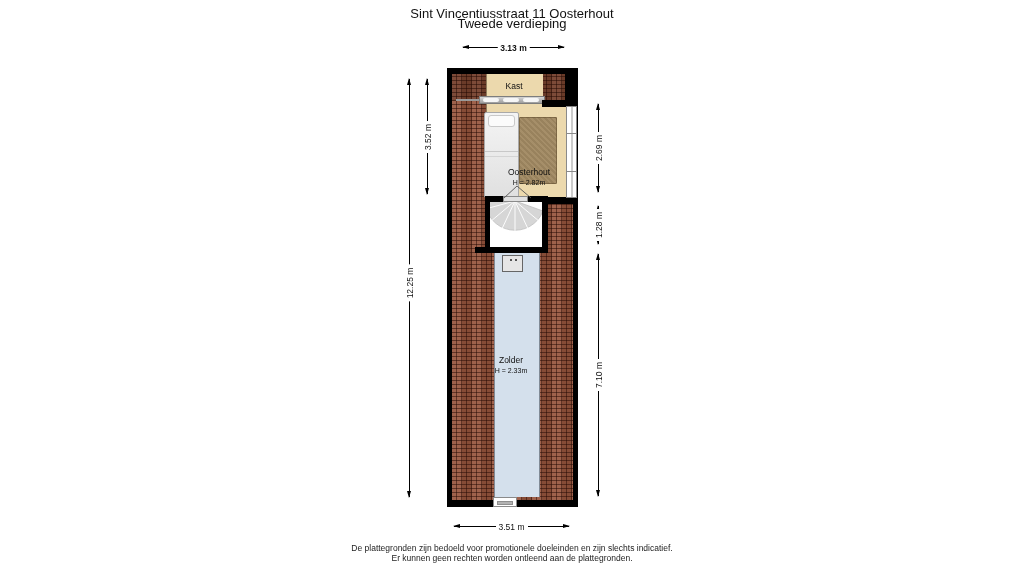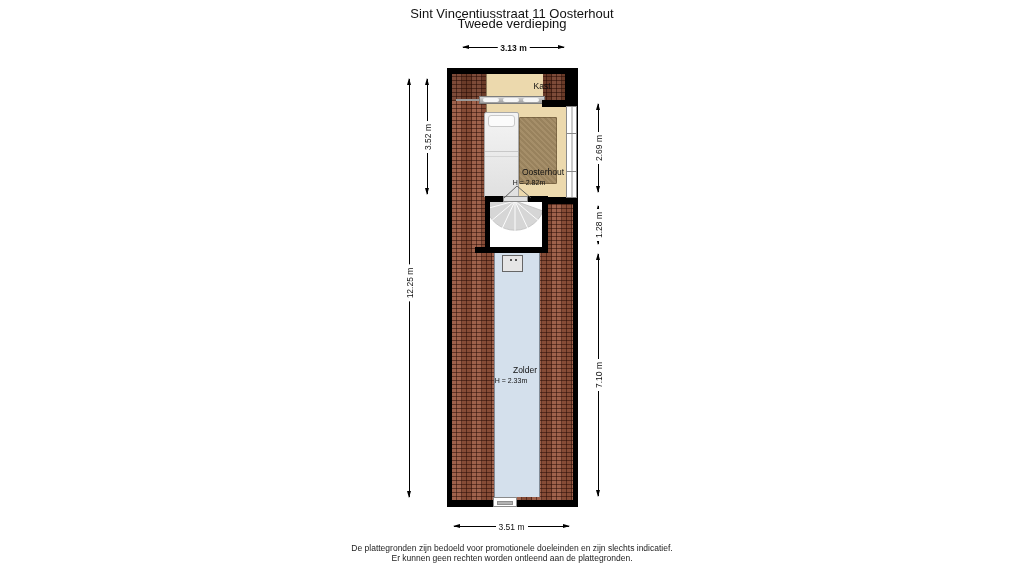--- a/index.html
+++ b/index.html
@@ -6,21 +6,21 @@
   body{
     width:1024px;height:576px;background:#ffffff;
     font-family:"Liberation Sans", sans-serif;color:#111;
     position:relative;overflow:hidden;
   }
   #page{position:absolute;inset:0;}
   .abs{position:absolute;}
   
   .title-line{width:1024px;text-align:center;font-size:13px;line-height:10px;color:#111;}
   .footer-line{width:1024px;text-align:center;font-size:8.5px;line-height:10px;color:#222;}
-  .room-label{font-size:8.5px;line-height:9px;text-align:center;color:#101010;margin-left:28px;}
+  .room-label{font-size:8.5px;line-height:9px;text-align:center;color:#101010;}
   .room-sub{font-size:7px;line-height:8px;text-align:center;color:#101010;}
   
   .dim{position:absolute;}
   .dim .lbl{
     position:absolute;left:50%;top:50%;transform:translate(-50%,-50%);
     background:#fff;padding:0 3px;font-size:8.5px;color:#111;white-space:nowrap;z-index:2;
   }
   .dim-v .lbl{transform:translate(-50%,-50%) rotate(-90deg);}
   .dim-h{height:7px;}
   .dim-h .ln{position:absolute;left:1px;right:1px;top:3px;height:1px;background:#000;}
@@ -192,21 +192,21 @@
   </div>
   <div class="abs win" style="left:493px;top:497px;width:24px;height:10px;">
     <span class="win-bar"></span>
   </div>
 
   <div class="abs room-label" style="left:488px;top:82px;width:52px;">Kast</div>
   <div class="abs" style="left:488px;top:168px;width:82px;">
     <div class="room-label">Oosterhout</div>
     <div class="room-sub" style="margin-top:2px;">H = 2.82m</div>
   </div>
-  <div class="abs" style="left:472px;top:366px;width:78px;">
+  <div class="abs" style="left:472px;top:356px;width:78px;">
     <div class="room-label">Zolder</div>
     <div class="room-sub" style="margin-top:2px;">H = 2.33m</div>
   </div>
 
   <div class="abs footer-line" style="top:543px;left:0;">De plattegronden zijn bedoeld voor promotionele doeleinden en zijn slechts indicatief.</div>
   <div class="abs footer-line" style="top:553px;left:0;">Er kunnen geen rechten worden ontleend aan de plattegronden.</div>
 
 </div>
 
 </body></html>

